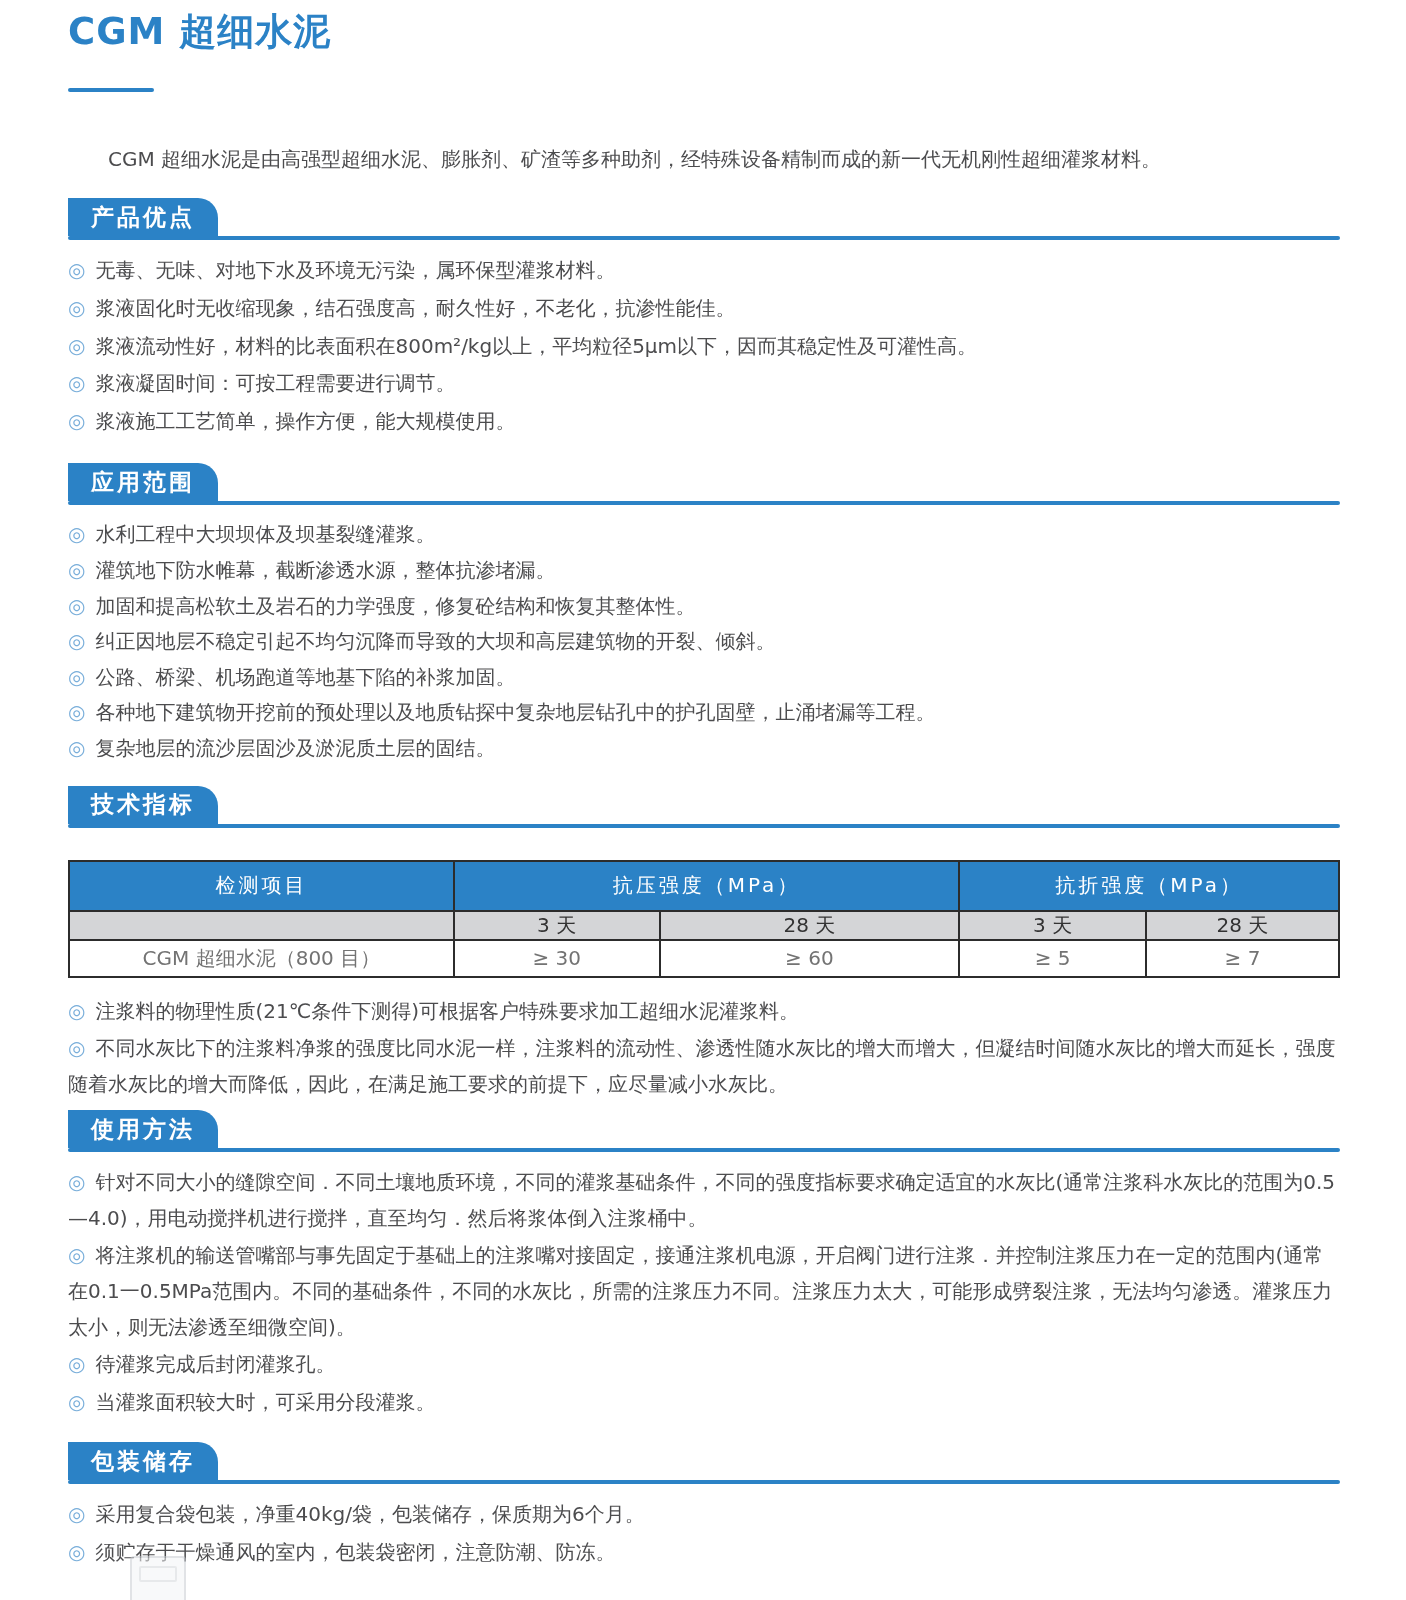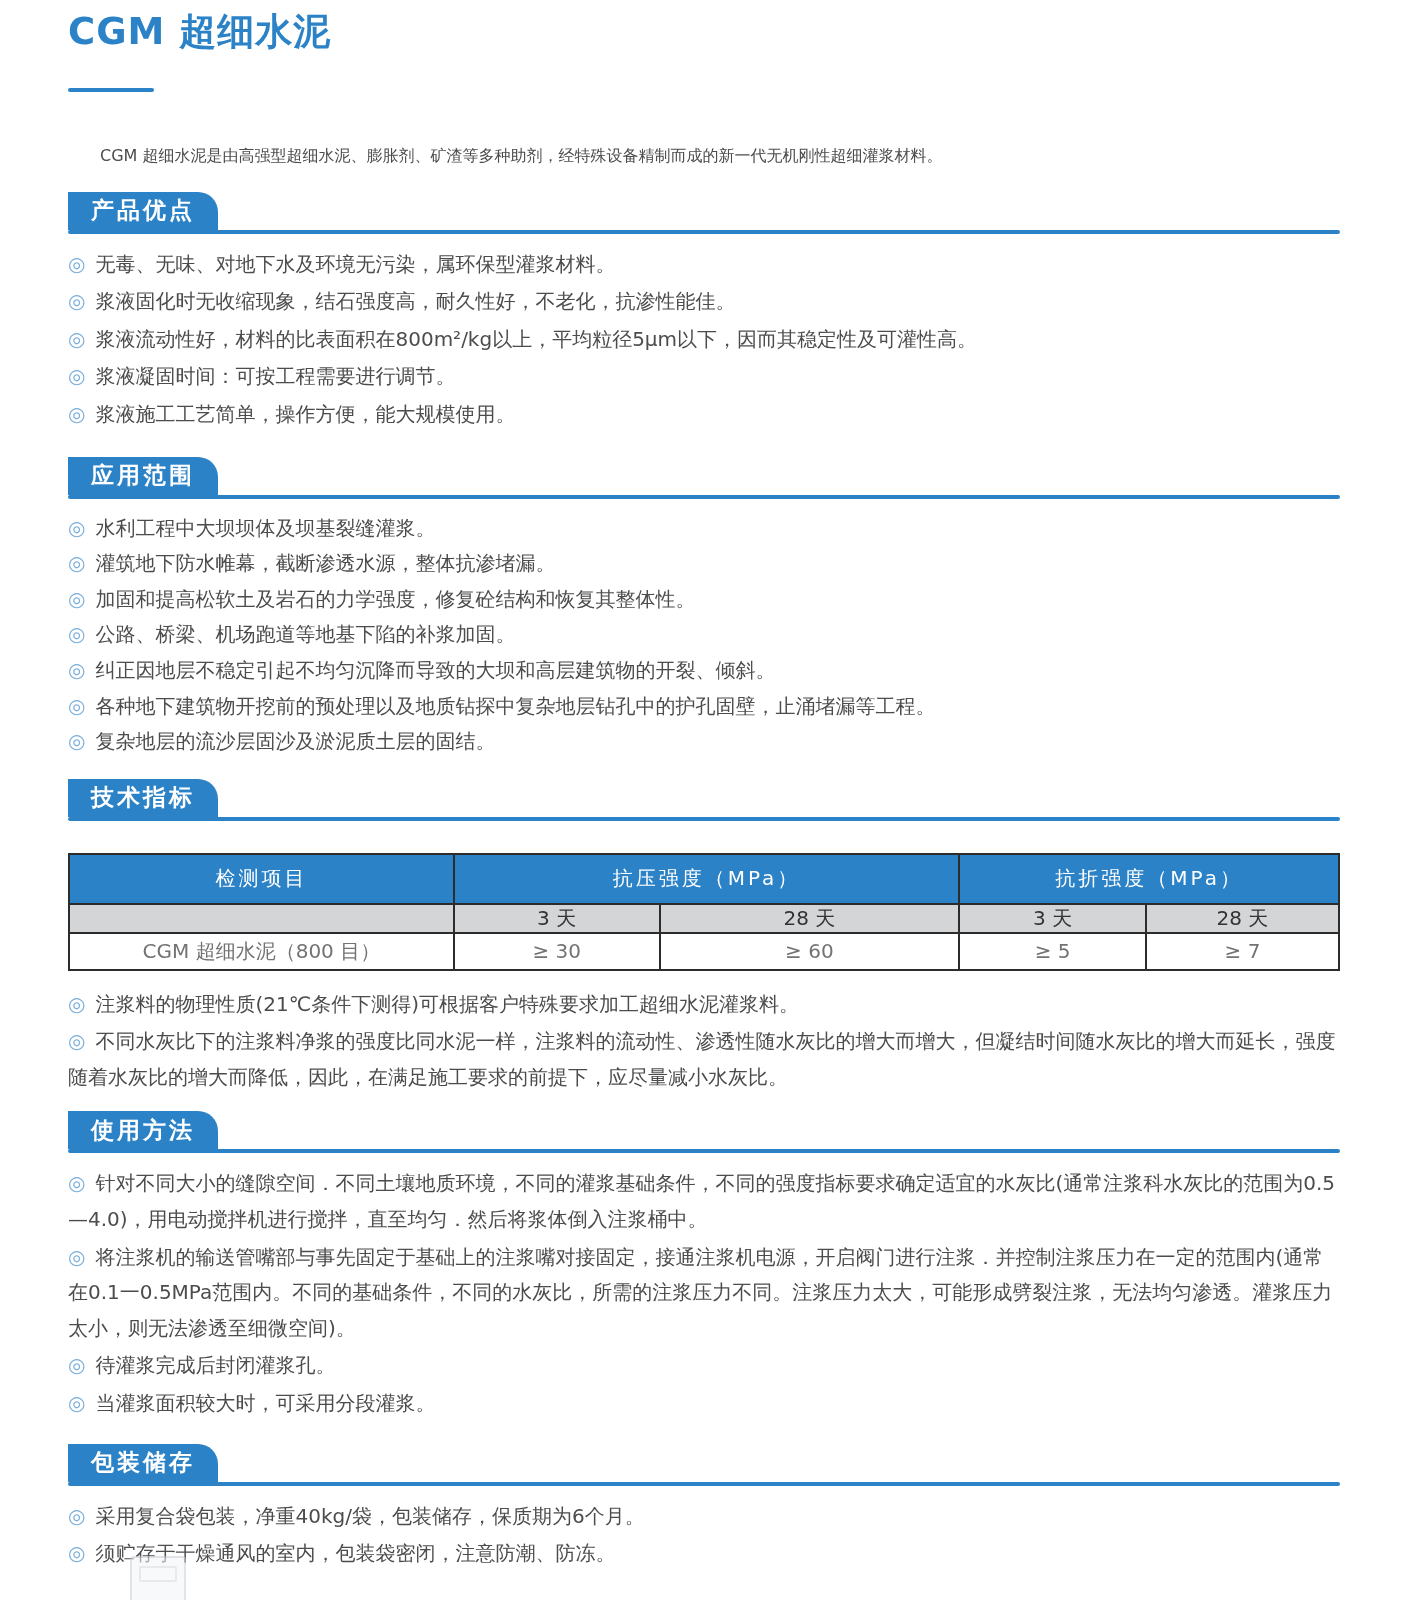--- a/index.html
+++ b/index.html
@@ -18,37 +18,37 @@
   }
   .page{width:100%;height:100%;padding:10px 66px 0 68px;position:relative;}
 
   .page-title{
     color:var(--accent);font-size:37px;font-weight:bold;letter-spacing:1px;line-height:1.2;
   }
   .title-underline{
     width:86px;height:4px;background:var(--accent);margin-top:34px;border-radius:2px;
   }
   .intro{
-    margin-top:50px;font-size:16px;line-height:1.7;color:var(--text);text-indent:2em;
+    margin-top:50px;font-size:20px;line-height:1.7;color:var(--text);text-indent:2em;
   }
 
   .sec-head{width:100%;}
   .sec-tab{
     display:inline-flex;align-items:center;justify-content:center;
     min-width:150px;height:38px;padding:0 22px;
     background:var(--accent);color:#ffffff;
     font-size:23px;font-weight:bold;letter-spacing:3px;
     border-top-right-radius:20px;
   }
   .sec-line{height:4px;background:var(--accent);border-radius:2px;}
 
   .sec-advantages{margin-top:22px;}
   .sec-applications{margin-top:24px;}
   .sec-specs{margin-top:20px;}
-  .sec-usage{margin-top:16px;}
+  .sec-usage{margin-top:8px;}
   .sec-packaging{margin-top:22px;}
 
   .list{margin-top:13px;}
   .li{
     font-size:20px;line-height:1.78;color:var(--text);margin:2px 0;
   }
   .li-tight .li{line-height:1.68;}
   .bullet{color:var(--bullet);margin-right:10px;font-size:20px;}
 
   table.specs{
@@ -105,22 +105,22 @@
     <div class="sec-head">
       <div class="sec-tab">
         <span>应用范围</span>
       </div>
       <div class="sec-line"></div>
     </div>
     <div class="list li-tight">
       <p class="li"><span class="bullet">◎</span><span class="li-text">水利工程中大坝坝体及坝基裂缝灌浆。</span></p>
       <p class="li"><span class="bullet">◎</span><span class="li-text">灌筑地下防水帷幕，截断渗透水源，整体抗渗堵漏。</span></p>
       <p class="li"><span class="bullet">◎</span><span class="li-text">加固和提高松软土及岩石的力学强度，修复砼结构和恢复其整体性。</span></p>
+      <p class="li"><span class="bullet">◎</span><span class="li-text">纠正因地层不稳定引起不均匀沉降而导致的大坝和高层建筑物的开裂、倾斜。</span></p>
       <p class="li"><span class="bullet">◎</span><span class="li-text">公路、桥梁、机场跑道等地基下陷的补浆加固。</span></p>
-      <p class="li"><span class="bullet">◎</span><span class="li-text">纠正因地层不稳定引起不均匀沉降而导致的大坝和高层建筑物的开裂、倾斜。</span></p>
       <p class="li"><span class="bullet">◎</span><span class="li-text">各种地下建筑物开挖前的预处理以及地质钻探中复杂地层钻孔中的护孔固壁，止涌堵漏等工程。</span></p>
       <p class="li"><span class="bullet">◎</span><span class="li-text">复杂地层的流沙层固沙及淤泥质土层的固结。</span></p>
     </div>
   </section>
 
   <section class="sec sec-specs">
     <div class="sec-head">
       <div class="sec-tab">
         <span>技术指标</span>
       </div>

